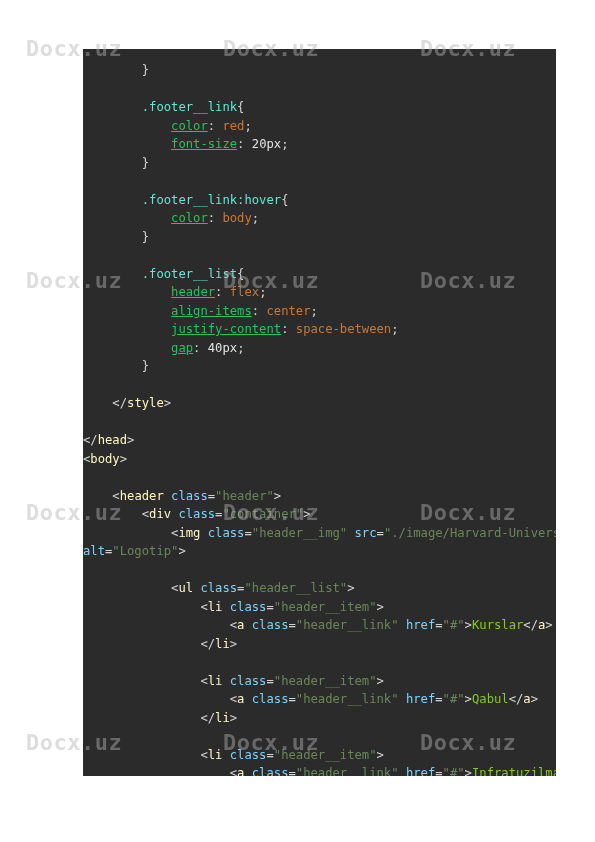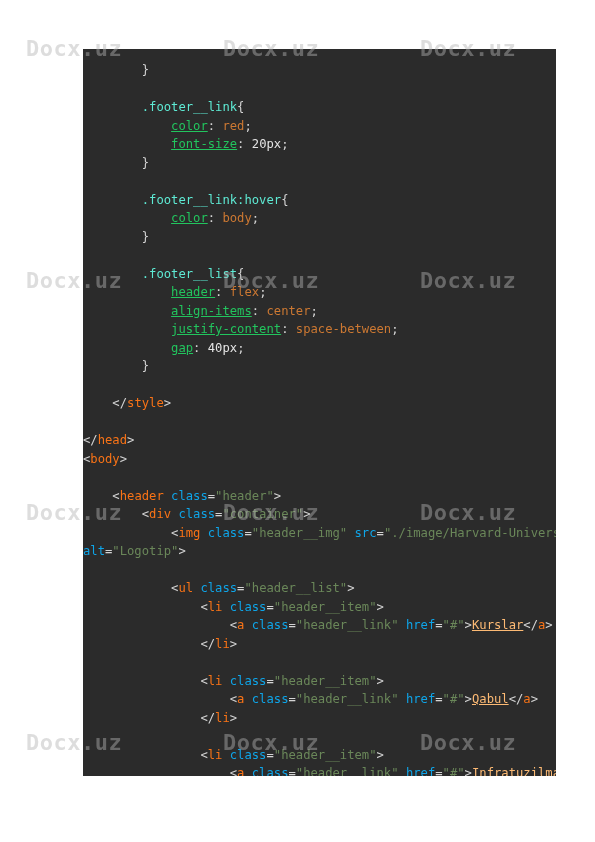--- a/index.html
+++ b/index.html
@@ -26,29 +26,29 @@
     top: 49px;
     width: 473px;
     height: 727px;
     background: #2b2b2b;
     padding: 12px 0 12px 0;
     font-size: 12.2px;
     line-height: 18.5px;
     overflow: hidden;
   }
   .line { white-space: pre; color: #d4d4d4; }
-  .tag { color: #f97316; }
-  .attr-name { color: #0ea5e9; }
+  .tag { color: #fef9c3; }
+  .attr-name { color: #7dd3fc; }
   .string { color: #6a8759; }
   .selector { color: #5eead4; }
   .prop { color: #22c55e; text-decoration: underline; }
   .num { color: #e5e5e5; }
   .punct { color: #d4d4d4; }
   .kw-color { color: #cc7832; text-align: center; }
-  .text-content { color: #fdba74; text-decoration: underline; }
+  .text-content { color: #84cc16; }
 </style>
 </head>
 <body>
 
 <div class="code-block">
     <div class="line">        <span class="punct">}</span></div>
     <div class="line">&nbsp;</div>
     <div class="line">        <span class="selector">.footer__link</span><span class="punct">{</span></div>
     <div class="line">            <span class="prop">color</span><span class="punct">: </span><span class="kw-color">red</span><span class="punct">;</span></div>
     <div class="line">            <span class="prop">font-size</span><span class="punct">: </span><span class="num">20px</span><span class="punct">;</span></div>

